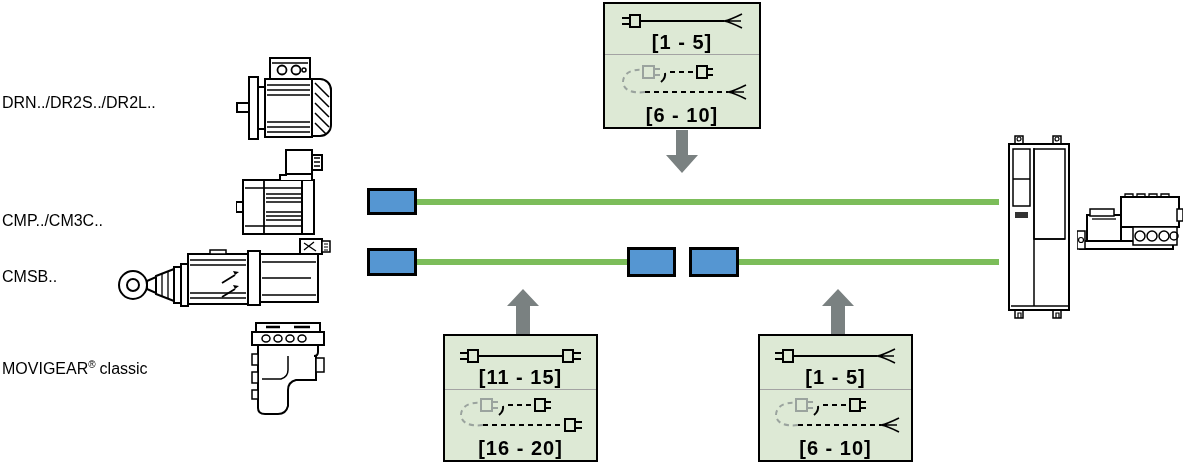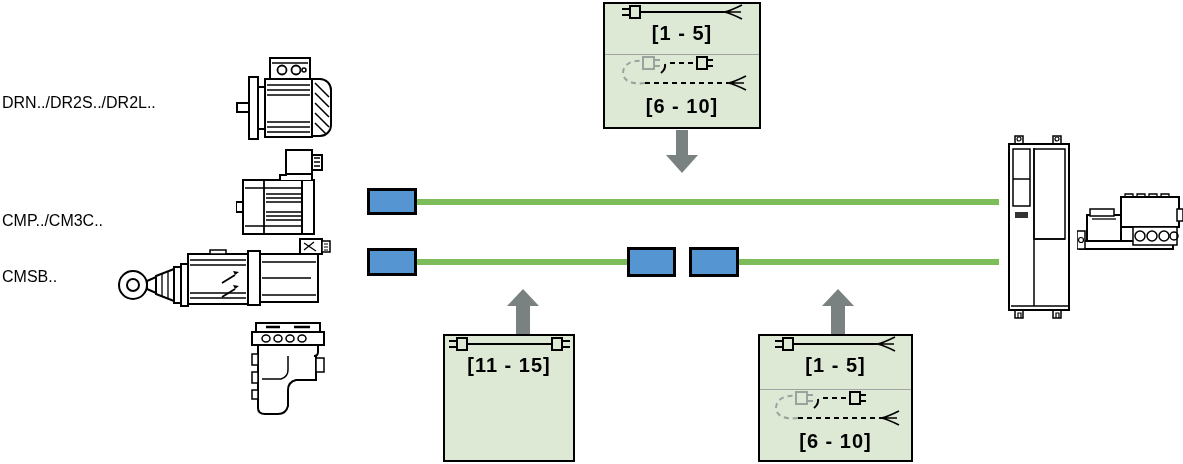--- a/index.html
+++ b/index.html
@@ -10,34 +10,35 @@
   .motor-label{position:absolute;left:2px;font-size:16px;white-space:nowrap;text-align:center;}
   .motor-label sup{font-size:10px;}
   .motor-label .suffix{margin-left:4px;}
   .dev{position:absolute;}
   .dev svg{display:block;}
   .cable-line{position:absolute;height:6px;background:var(--cable-green,#7cbd5a);}
   .connector{position:absolute;background:var(--connector-blue,#5596d2);
     border:3px solid #000;box-sizing:border-box;}
   .info-box{position:absolute;background:var(--box-fill,#dde9d5);border:2px solid #000;
     box-sizing:border-box;display:flex;flex-direction:column;}
-  .info-sec{display:flex;flex-direction:column;align-items:center;justify-content:flex-start;gap:2px;}
+  .info-sec{display:flex;flex-direction:column;align-items:center;justify-content:flex-end;gap:2px;}
   .info-sec + .info-sec{border-top:1px solid #a3a3a3;}
   .range{font-weight:bold;font-size:20px;letter-spacing:1px;}
   .arrow{position:absolute;}
   .arrow svg{display:block;}
 </style>
 </head>
 <body>
 
 <div class="canvas">
 
   <div class="motor-label" style="top:94px">DRN../DR2S../DR2L..</div>
   <div class="motor-label" style="top:212px">CMP../CM3C..</div>
   <div class="motor-label" style="top:268px">CMSB..</div>
+  <div class="motor-label" style="top:359px"><span>MOVIGEAR</span><sup>®</sup><span class="suffix">classic</span></div>
 
   <div class="dev" style="left:236px;top:56px" aria-label="ac-motor-drawing">
     <svg width="100" height="88" viewBox="0 0 100 88" fill="none" stroke="#000" stroke-width="2">
       <rect x="1" y="47" width="12" height="9" fill="#fff"></rect>
       <rect x="13" y="21" width="9" height="62" fill="#fff"></rect>
       <rect x="22" y="31" width="7" height="42" fill="#fff"></rect>
       <rect x="29" y="23" width="47" height="58" fill="#fff"></rect>
       <path d="M31,29 H74 M31,34 H74 M31,39 H74 M31,66 H74 M31,71 H74 M31,76 H74" stroke-width="1.5"></path>
       <rect x="34" y="2" width="40" height="21" fill="#fff"></rect>
       <path d="M36,7 H72" stroke-width="1.5"></path>
@@ -150,30 +151,45 @@
         <path d="M55,8 H82" stroke-dasharray="5,4"></path>
         <rect x="82" y="2" width="10" height="12"></rect>
         <path d="M92,5 h6 M92,11 h6"></path>
         <path d="M30,28 H113" stroke-dasharray="5,4"></path>
         <path d="M113,28 C119,27 125,24 131,21 M113,28 h16 M113,28 C119,29 125,32 131,35" stroke-width="1.6"></path>
       </svg>
       <div class="range">[6 - 10]</div>
     </div>
   </div>
 
-  <div class="info-box" style="left:443px;top:334px;width:132px;height:128px">
+  <div class="info-box" style="left:443px;top:334px;width:155px;height:128px">
     <div class="info-sec" style="height:53px">
       <svg width="125" height="16" viewBox="0 0 125 16" fill="none" stroke="#000" stroke-width="2" aria-label="plug-to-plug-cable-icon">
         <path d="M2,5 h8 M2,11 h8"></path>
         <rect x="10" y="2" width="10" height="12"></rect>
         <path d="M20,8 H105"></path>
         <rect x="105" y="2" width="10" height="12"></rect>
         <path d="M115,5 h8 M115,11 h8"></path>
       </svg>
       <div class="range">[11 - 15]</div>
+    </div>
+    <div class="info-sec" style="flex:1">
+      <svg width="135" height="38" viewBox="0 0 135 38" fill="none" stroke="#000" stroke-width="2" aria-label="extension-cable-dashed-plug-icon">
+        <path d="M30,28 C16,30 8,25 8,18 C8,10 16,5 27,6" stroke="#9aa39e" stroke-dasharray="5,4"></path>
+        <rect x="28" y="2" width="11" height="12" stroke="#9aa39e"></rect>
+        <path d="M39,5 h6 M39,11 h6" stroke="#9aa39e"></path>
+        <path d="M50,9 q1,5 -4,9"></path>
+        <path d="M55,8 H82" stroke-dasharray="5,4"></path>
+        <rect x="82" y="2" width="10" height="12"></rect>
+        <path d="M92,5 h6 M92,11 h6"></path>
+        <path d="M30,28 H112" stroke-dasharray="5,4"></path>
+        <rect x="112" y="22" width="10" height="12"></rect>
+        <path d="M122,25 h7 M122,31 h7"></path>
+      </svg>
+      <div class="range">[16 - 20]</div>
     </div>
   </div>
 
   <div class="info-box" style="left:758px;top:334px;width:155px;height:128px">
     <div class="info-sec" style="height:53px">
       <svg width="125" height="16" viewBox="0 0 125 16" fill="none" stroke="#000" stroke-width="2" aria-label="plug-to-open-wires-cable-icon">
         <path d="M2,5 h8 M2,11 h8"></path>
         <rect x="10" y="2" width="10" height="12"></rect>
         <path d="M20,8 H104"></path>
         <path d="M104,8 C110,7 116,4 122,1 M104,8 h17 M104,8 C110,9 116,12 122,15" stroke-width="1.6"></path>

